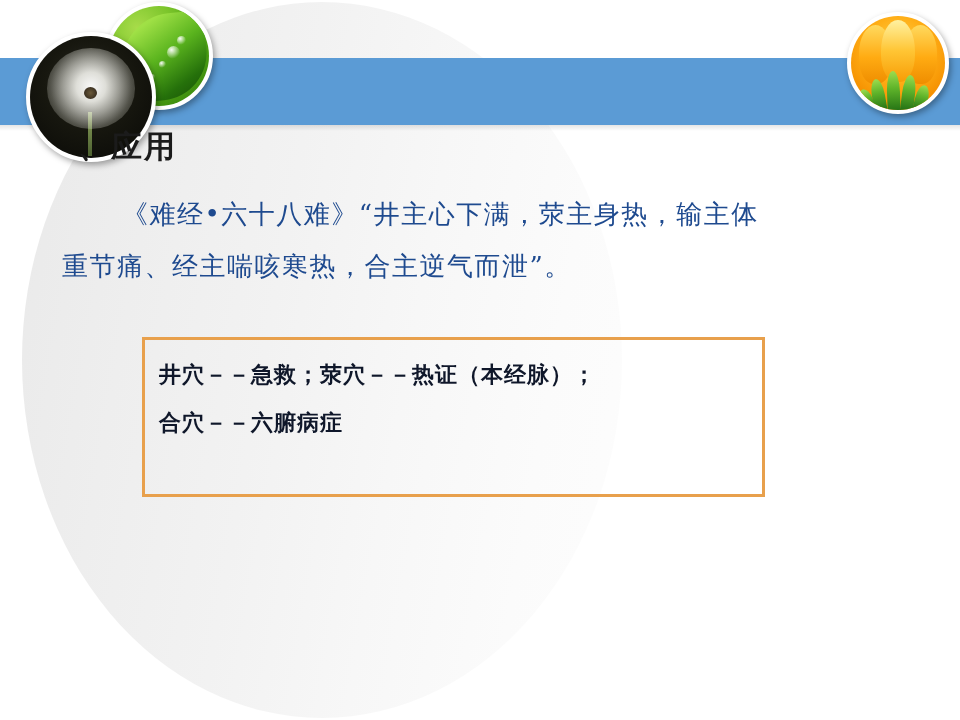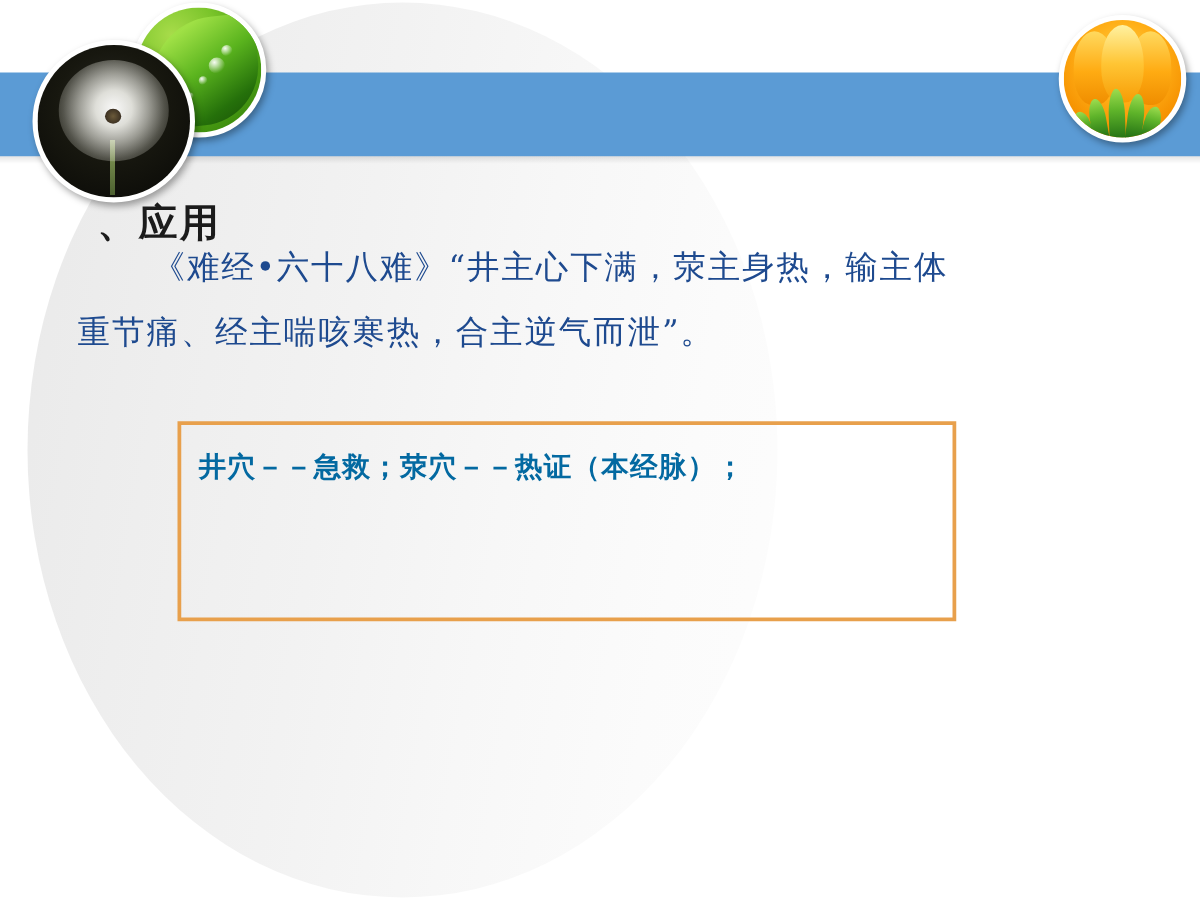--- a/index.html
+++ b/index.html
@@ -203,21 +203,20 @@
   .slide-title {
     position: absolute;
     left: 78px;
     top: 126px;
     font-family: "DejaVu Serif", "Liberation Serif", serif;
     font-size: 31px;
     font-weight: 700;
     color: #1b1b1b;
     letter-spacing: 2px;
     white-space: nowrap;
-    margin-top: 32px;
   }
 
   .quote-block {
     position: absolute;
     left: 62px;
     top: 188px;
     width: 830px;
     font-family: "DejaVu Serif", "Liberation Serif", serif;
     font-size: 26px;
     font-weight: 400;
@@ -240,21 +239,21 @@
   .info-box-inner {
     position: absolute;
     left: 14px;
     top: 10px;
     right: 10px;
   }
   .info-line {
     font-family: "DejaVu Serif", "Liberation Serif", serif;
     font-size: 22px;
     font-weight: 700;
-    color: #0369a1;
+    color: #0f172a;
     line-height: 48px;
     letter-spacing: 1px;
     white-space: nowrap;
   }
 </style>
 </head>
 <body>
 
 <div id="slide">
 
@@ -298,16 +297,17 @@
   <div class="slide-title">、应用</div>
 
   <div class="quote-block">
     <div><span class="indent"></span><span>《难经•六十八难》“井主心下满，荥主身热，输主体</span></div>
     <div>重节痛、经主喘咳寒热，合主逆气而泄”。</div>
   </div>
 
   <div class="info-box">
     <div class="info-box-inner">
       <div class="info-line">井穴－－急救；荥穴－－热证（本经脉）；</div>
+      <div class="info-line">合穴－－六腑病症</div>
     </div>
   </div>
 
 </div>
 
 </body></html>

